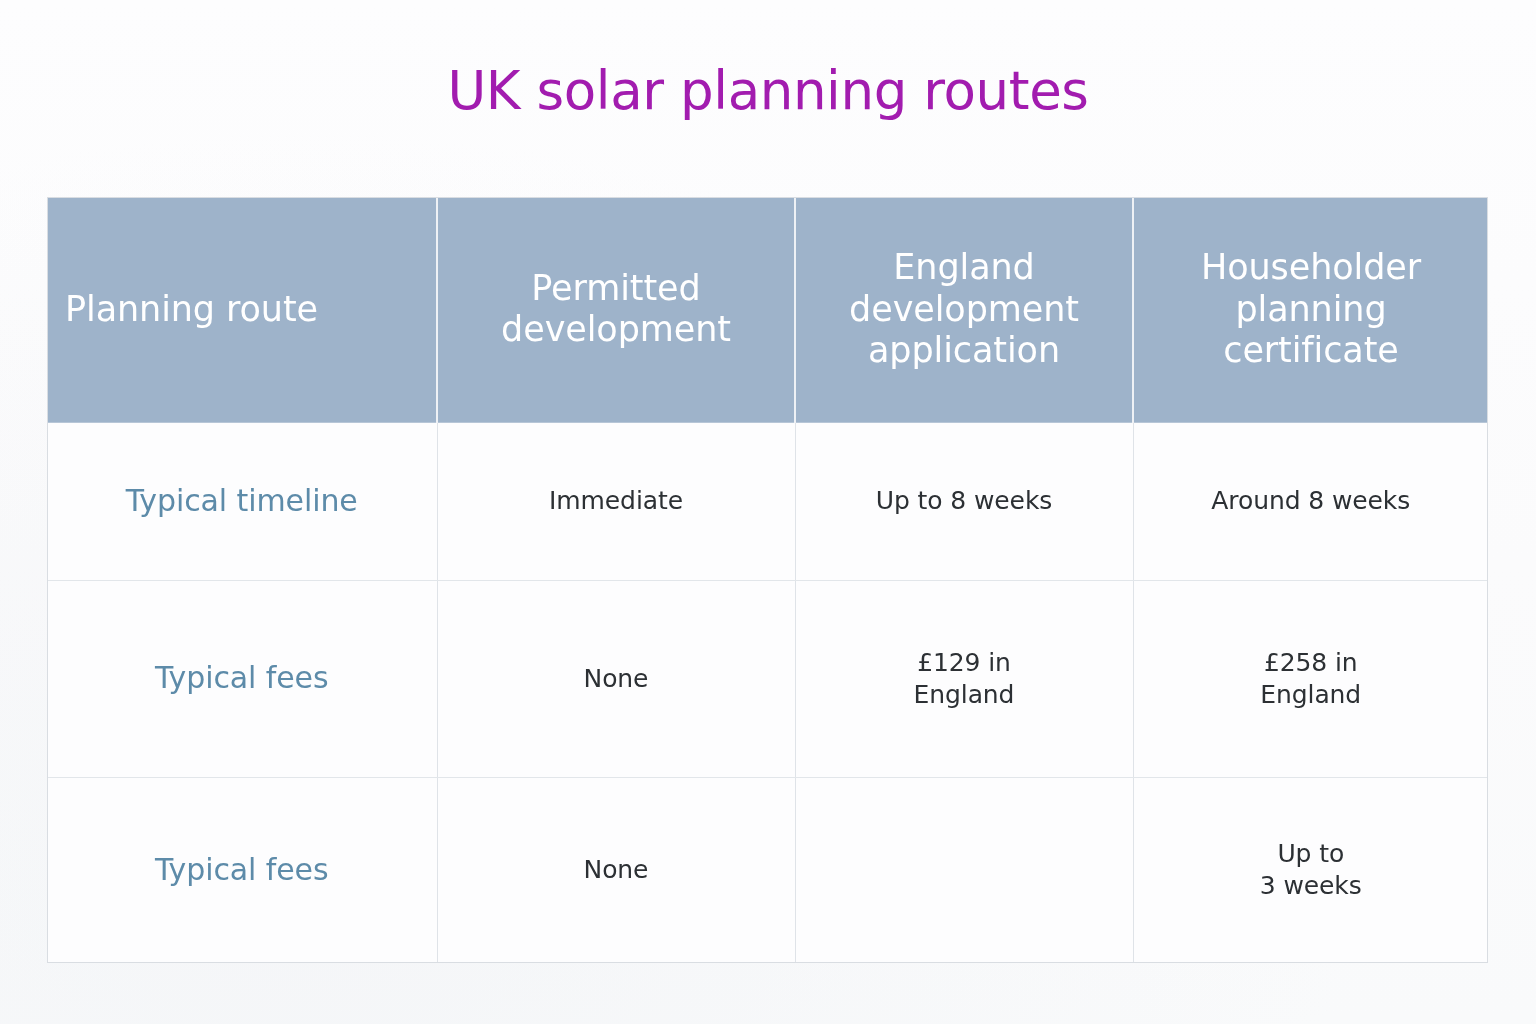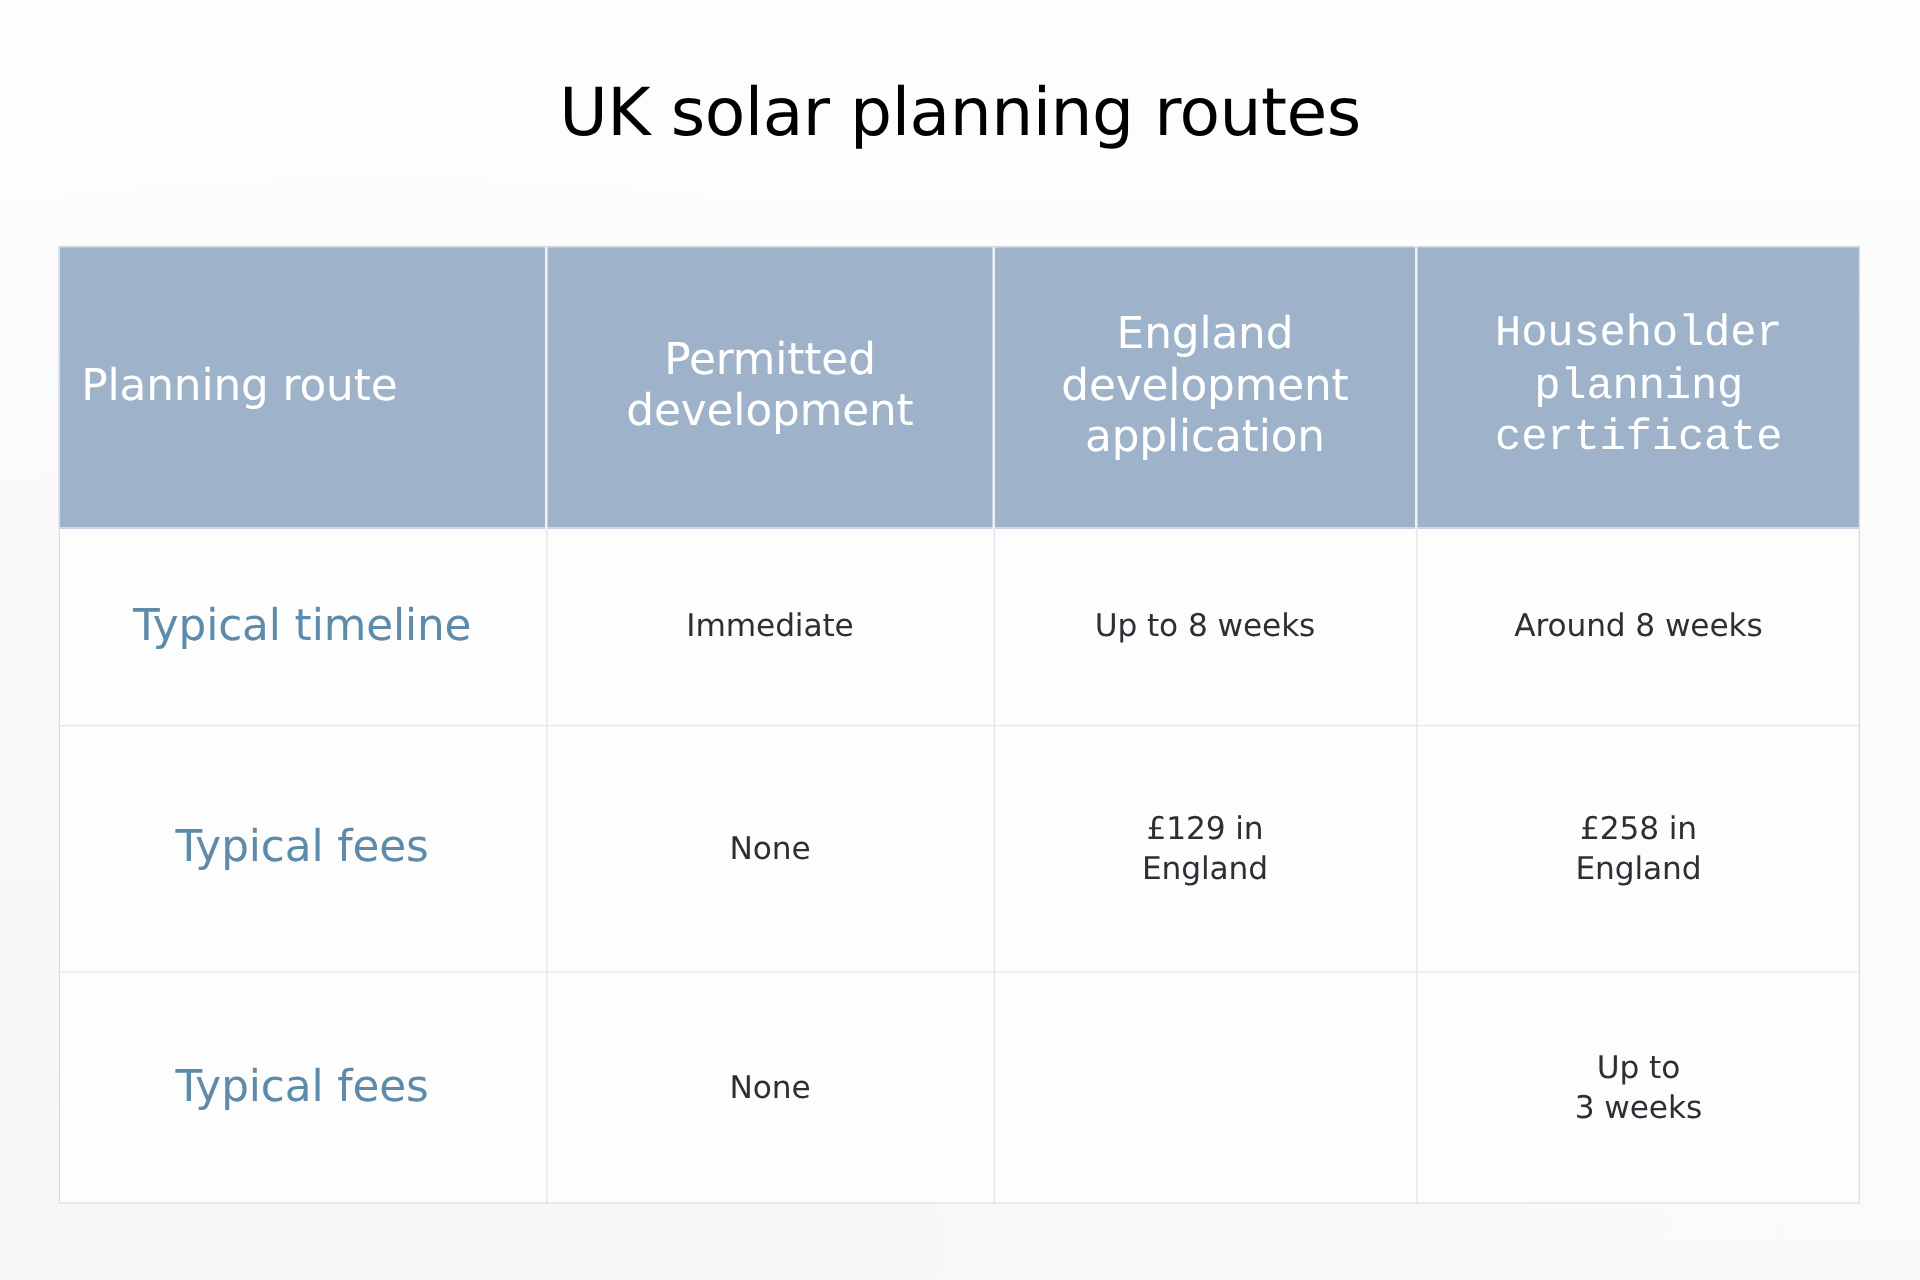--- a/index.html
+++ b/index.html
@@ -36,21 +36,21 @@
   }
 
   .page-title {
     position: absolute;
     left: 0;
     top: 62px;
     width: 1536px;
     text-align: center;
     font-size: 53px;
     font-weight: 400;
-    color: #000000;
+    color: #a21caf;
     letter-spacing: -0.4px;
     line-height: 1.1;
     white-space: nowrap;
   }
 
   .table-wrap {
     position: absolute;
     left: 47px;
     top: 197px;
     width: 1441px;
@@ -77,21 +77,21 @@
     font-weight: 400;
     line-height: 1.18;
     height: 225px;
     padding: 6px 18px;
     vertical-align: middle;
     text-align: center;
     border-right: 2px solid #eef1f5;
     border-bottom: 1px solid #b7c6d7;
     letter-spacing: -0.1px;
   }
-  thead th:last-child { border-right: none; font-family: Liberation Mono, monospace; }
+  thead th:last-child { border-right: none; }
 
   thead th.head-route {
     text-align: left;
   }
 
   tbody td {
     font-size: 25px;
     font-weight: 400;
     color: #2c3034;
     line-height: 1.28;
@@ -102,21 +102,21 @@
     border-bottom: 1px solid #e2e6ea;
     background: #fdfdfe;
     letter-spacing: -0.1px;
   }
   tbody td:last-child { border-right: none; margin-top: 40px; }
   tbody tr:last-child td { border-bottom: none; }
 
   tbody td.row-label {
     color: #5d8ba9;
     text-align: center;
-    font-size: 35px;
+    font-size: 30px;
   }
 
   tbody tr.r1 td { height: 158px; }
   tbody tr.r2 td { height: 197px; }
   tbody tr.r3 td { height: 186px; }
 
   tbody td.empty-cell { color: transparent; }
 
   .cell-line { display: block; }
 

